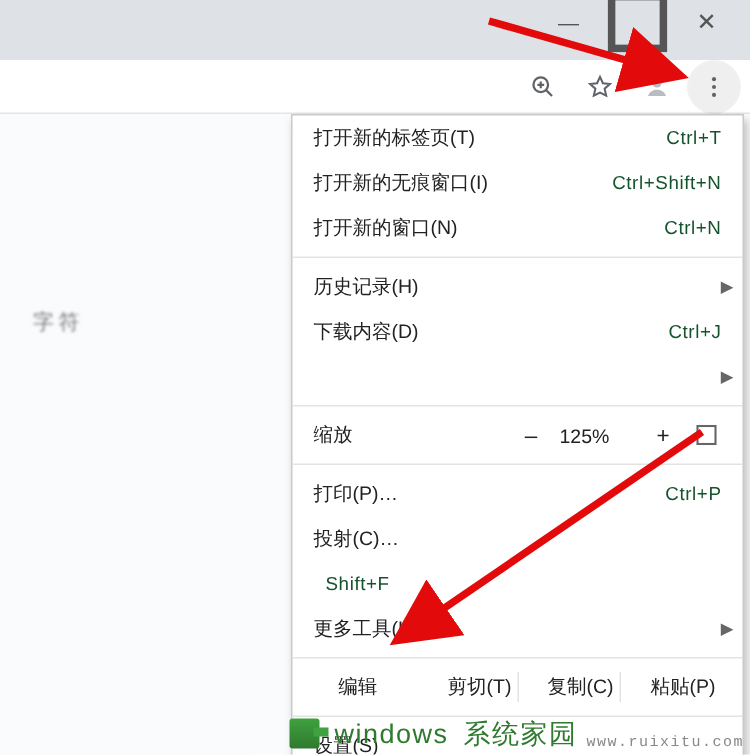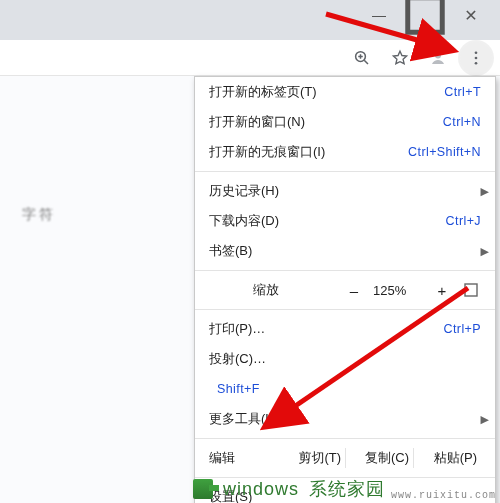--- a/index.html
+++ b/index.html
@@ -15,32 +15,32 @@
   .tool-icon { width: 32px; height: 32px; border-radius: 50%; display: flex; align-items: center; justify-content: center; color: #5f6368; cursor: pointer; }
   .tool-icon svg { width: 18px; height: 18px; }
   .kebab-highlight { background: #efefef; position: relative; box-shadow: 0 0 0 2px rgba(0,0,0,.06); }
 
   .blur-col { position: absolute; left: 0; top: 76px; width: 190px; height: 380px; filter: blur(1px); color: #777; font-size: 14px; padding-left: 22px; padding-top: 130px; }
   .blur-col span { letter-spacing: 3px; }
 
   .menu { position: absolute; top: 76px; right: 4px; width: 302px; background: #fff; border: 1px solid #c9c9c9; box-shadow: 2px 3px 6px rgba(0,0,0,.25); font-size: 13px; color: #222; }
   .menu .mi { display: flex; align-items: center; height: 30px; padding: 0 14px; cursor: pointer; position: relative; }
   .menu .mi .label { flex: 1; white-space: nowrap; }
-  .menu .mi .accel { color: #1d4ed8; font-size: 12.5px; letter-spacing: .4px; margin-left: 8px; }
+  .menu .mi .accel { color: #14532d; font-size: 12.5px; letter-spacing: .4px; margin-left: 8px; }
   .menu .mi .sub { position: absolute; right: 6px; top: 50%; transform: translateY(-50%); color: #666; font-size: 11px; }
   .menu .sep { height: 1px; background: #e3e3e3; margin: 4px 0; }
 
-  .zoom-row .label { flex: 1; margin-left: 44px; }
+  .zoom-row .label { flex: 1; }
   .zoom-row .zctl { display: flex; align-items: center; gap: 6px; }
   .zoom-row .zbtn { width: 26px; text-align: center; font-size: 15px; padding: 0; }
   .zoom-row .zval { width: 50px; text-align: left; font-size: 13px; }
   .zoom-row .full { width: 20px; display: inline-flex; align-items: center; justify-content: center; }
   .zoom-row .full svg { width: 14px; height: 14px; }
 
-  .edit-row .label { flex: 0 0 auto; margin-right: 10px; }
+  .edit-row .label { flex: 0 0 auto; margin-right: 10px; text-align: center; }
   .edit-row .ed-btn { flex: 1; text-align: right; padding: 0 4px; position: relative; }
   .edit-row .vsep { width: 1px; height: 20px; background: #e3e3e3; }
 
   
   .arrow-svg { position: absolute; top: 0; left: 0; pointer-events: none; width: 500px; height: 503px; overflow: visible; }
 
   
   .wm { position: absolute; right: 4px; bottom: 2px; display: flex; align-items: center; gap: 10px; color: #2f7a2f; font-size: 18px; letter-spacing: 1px; font-family: Arial, sans-serif; pointer-events: none; justify-content: space-between; }
   .wm .bar { display: inline-block; width: 20px; height: 20px; background: linear-gradient(#3fa13f,#2e7a2e); border-radius: 2px; position: relative; }
   .wm .bar::after { content: ""; position: absolute; right: -6px; top: 6px; width: 10px; height: 6px; background: #3fa13f; }
@@ -96,38 +96,37 @@
 <div class="blur-col">
   <span>字符</span>
 </div>
 
 <div class="menu">
   <div class="mi">
     <span class="label">打开新的标签页(T)</span>
     <span class="accel">Ctrl+T</span>
   </div>
   <div class="mi">
+    <span class="label">打开新的无痕窗口(I)</span>
+    <span class="accel">Ctrl+Shift+N</span>
+  </div>
+  <div class="mi">
     <span class="label">打开新的窗口(N)</span>
     <span class="accel">Ctrl+N</span>
-  </div>
-  <div class="mi">
-    <span class="label">打开新的无痕窗口(I)</span>
-    <span class="accel">Ctrl+Shift+N</span>
   </div>
   <div class="sep"></div>
   <div class="mi">
     <span class="label">历史记录(H)</span>
     <span class="sub">▶</span>
   </div>
   <div class="mi">
     <span class="label">下载内容(D)</span>
     <span class="accel">Ctrl+J</span>
   </div>
   <div class="mi">
-    <span class="label">书签(B)</span>
     <span class="sub">▶</span>
   </div>
   <div class="sep"></div>
   <div class="mi zoom-row">
     <span class="label">缩放</span>
     <div class="zctl">
       <span class="zbtn">–</span>
       <span class="zval">125%</span>
       <span class="zbtn">+</span>
       <span class="full">

